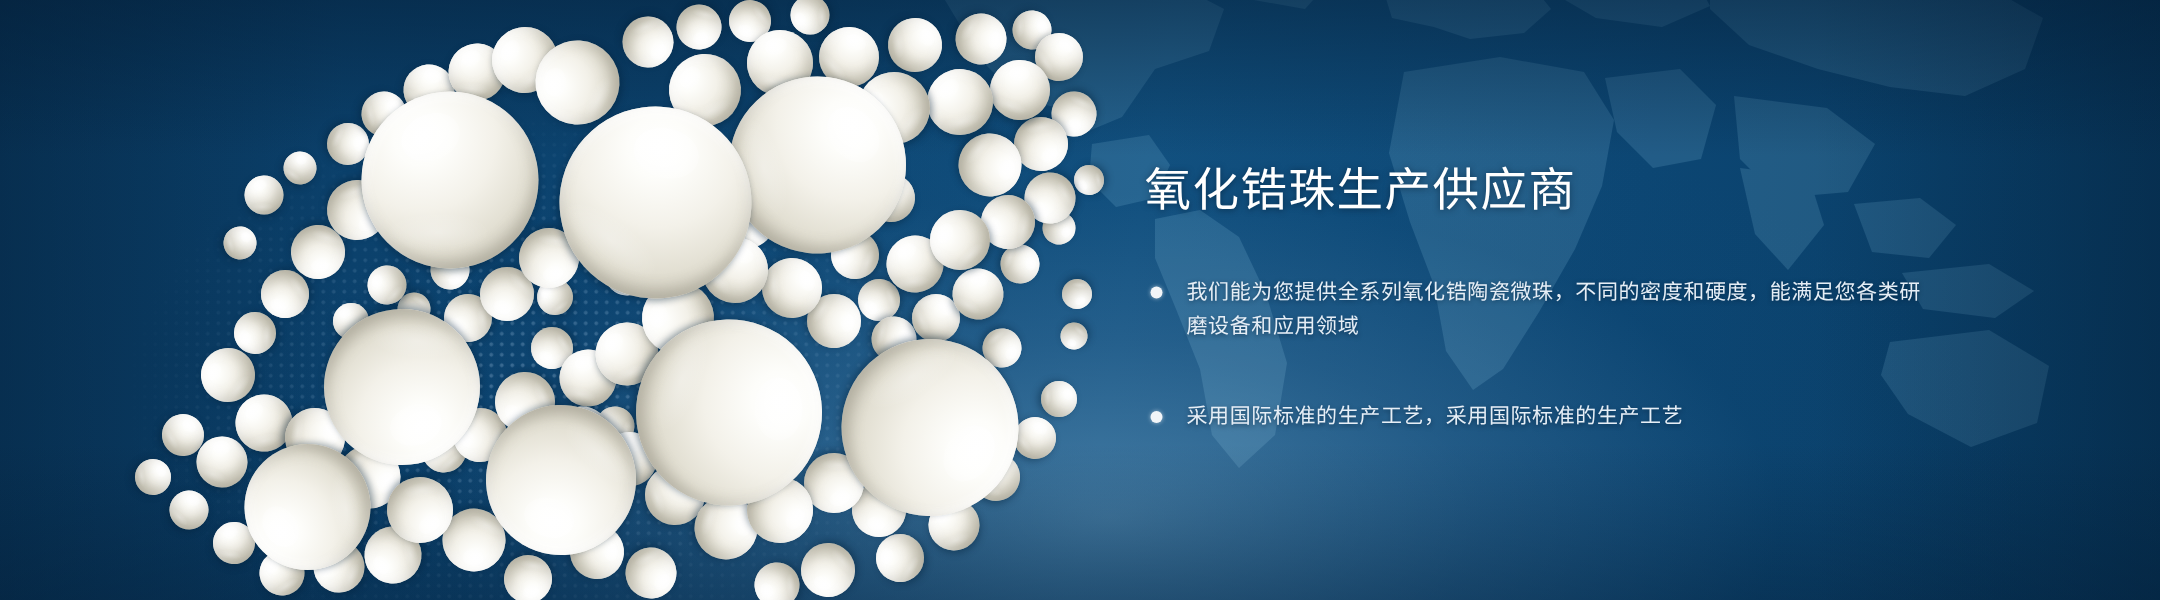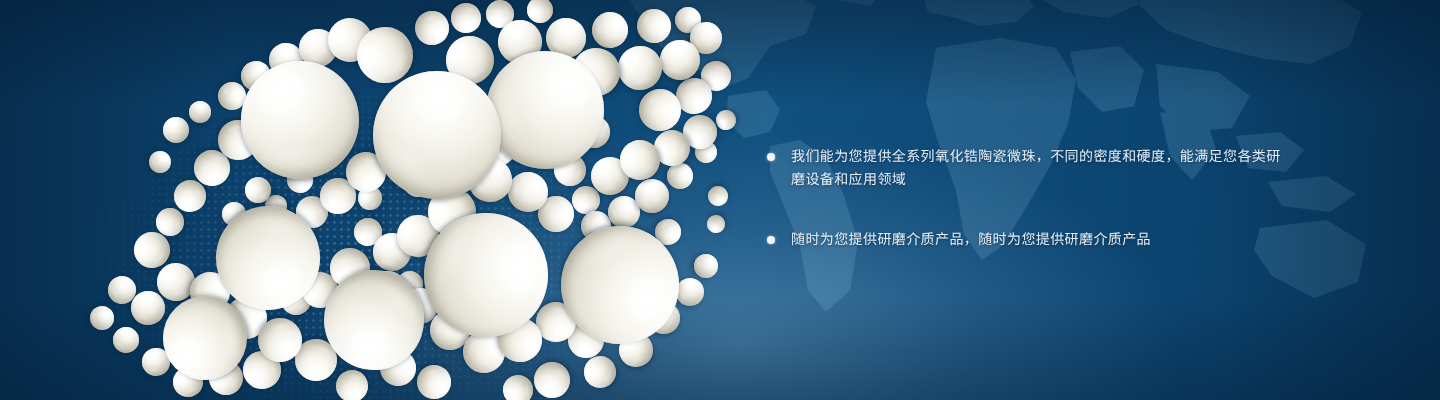--- a/index.html
+++ b/index.html
@@ -290,25 +290,26 @@
       <div class="bead" style="width: 26px; height: 26px; left: 667px; top: 163px; z-index: 26; transform: rotate(110deg);"></div>
       <div class="bead" style="width: 22px; height: 22px; left: 695px; top: 141px; z-index: 22; transform: rotate(147deg);"></div>
       <div class="bead" style="width: 20px; height: 20px; left: 708px; top: 186px; z-index: 20; transform: rotate(184deg);"></div>
       <div class="bead" style="width: 18px; height: 18px; left: 707px; top: 215px; z-index: 18; transform: rotate(221deg);"></div>
       <div class="bead" style="width: 20px; height: 20px; left: 716px; top: 110px; z-index: 20; transform: rotate(258deg);"></div>
     </div>
 
   <div class="bg-vignette"></div>
 
   <div id="copy">
+    <h1 id="headline">氧化锆珠生产供应商</h1>
     <ul id="bullets">
       <li class="bullet">
         <span class="bullet-dot"></span>
         <span class="bullet-text">我们能为您提供全系列氧化锆陶瓷微珠，不同的密度和硬度，能满足您各类研磨设备和应用领域</span>
       </li>
       <li class="bullet">
         <span class="bullet-dot"></span>
-        <span class="bullet-text">随时为您提供研磨介质产品，随时为您提供研磨介质产品</span>
+        <span class="bullet-text">采用国际标准的生产工艺，采用国际标准的生产工艺</span>
       </li>
     </ul>
   </div>
 
 </div>
 
 </body></html>

